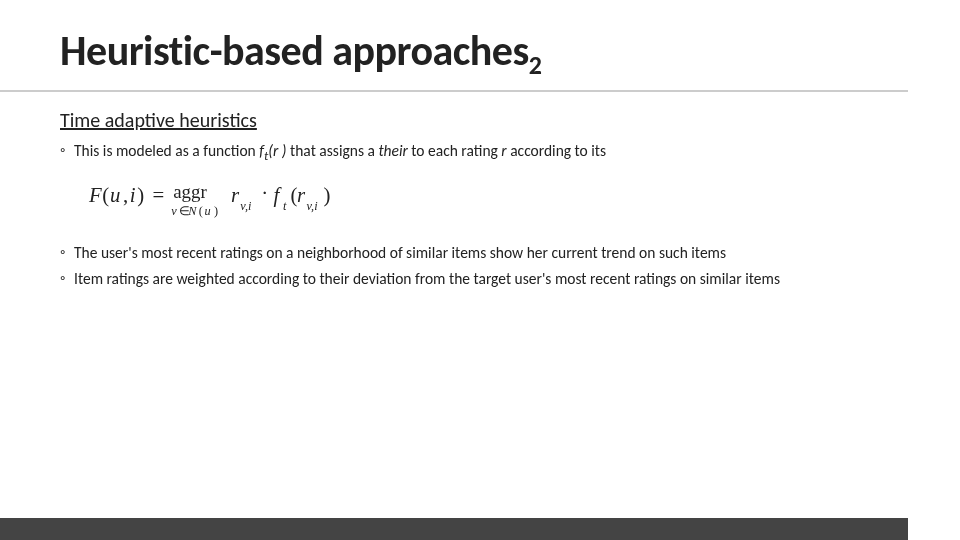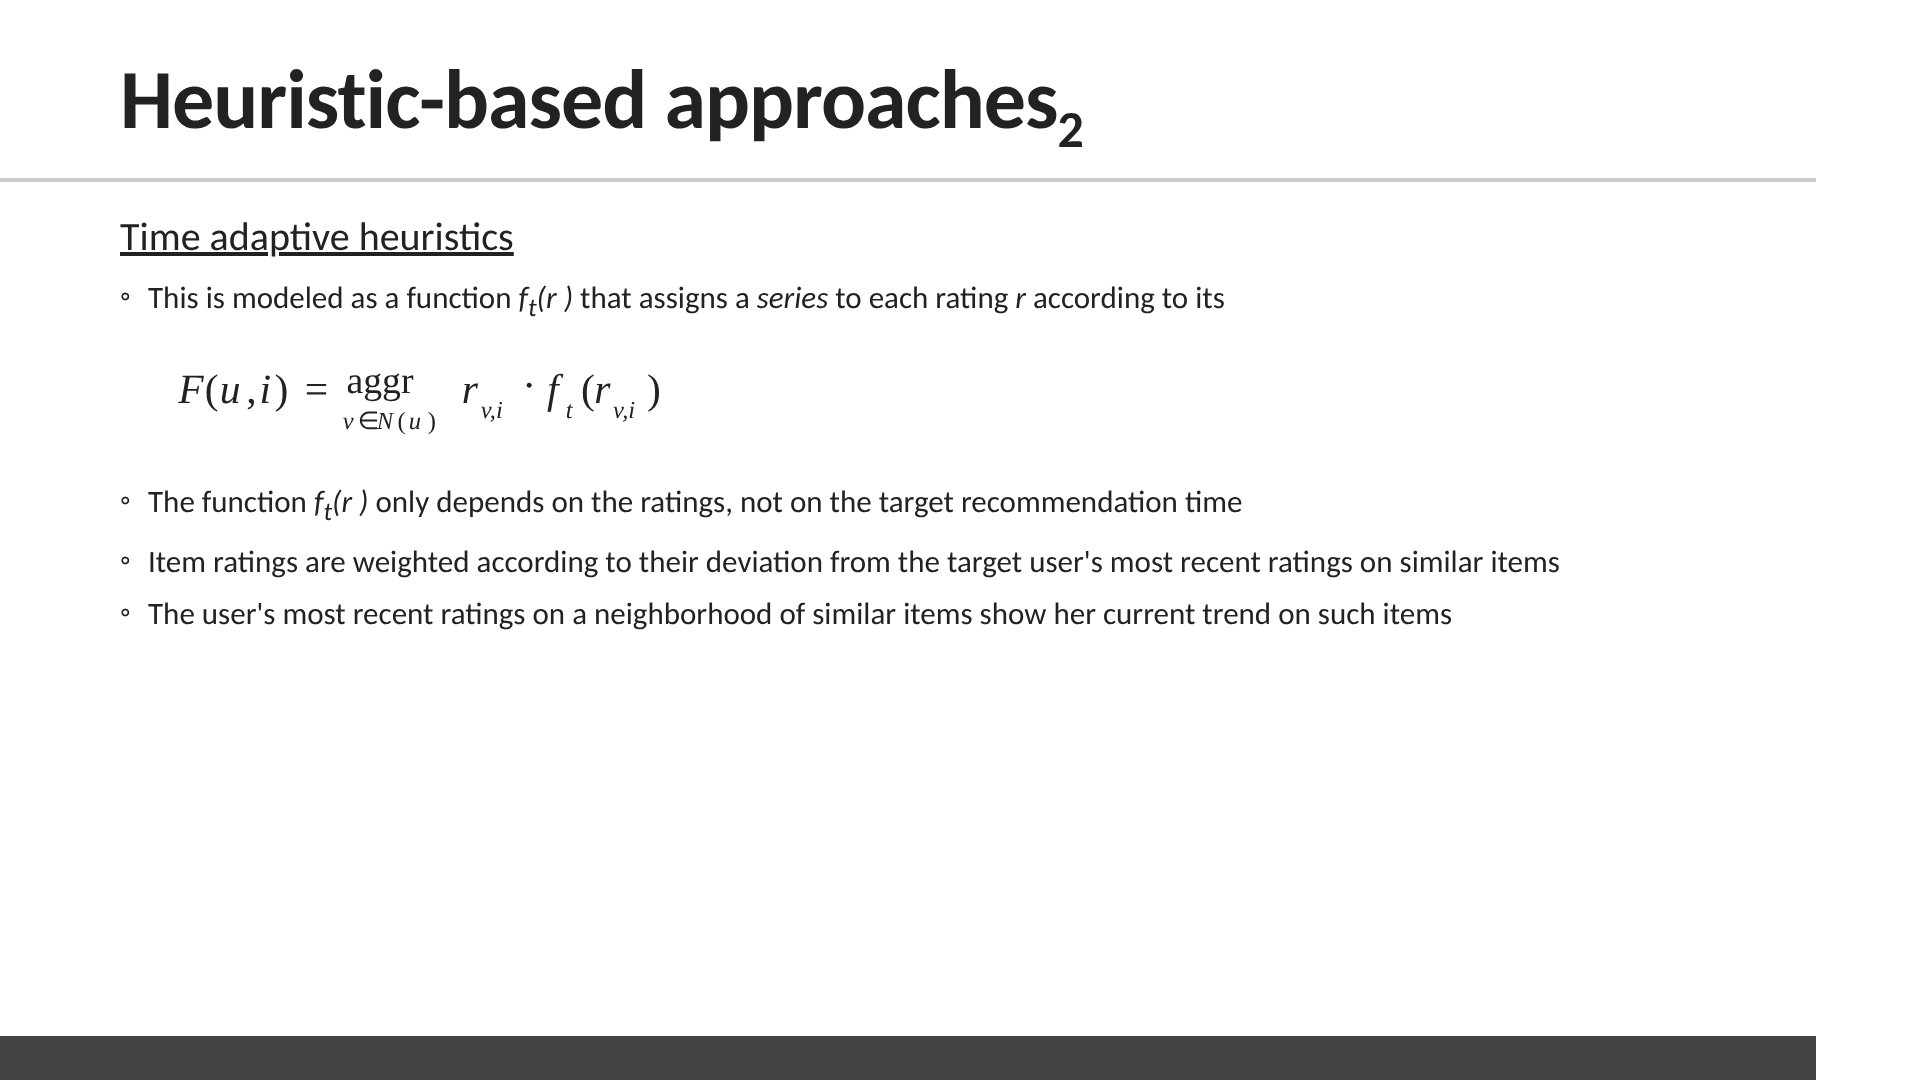--- a/index.html
+++ b/index.html
@@ -120,21 +120,21 @@
     <div class="title-text">
       <span>Heuristic-based approaches</span><span class="title-sub">2</span>
     </div>
   </div>
 
   <div class="content-section">
 
     <div class="section-heading">Time adaptive heuristics</div>
 
     <div class="bullet-item">
-      This is modeled as a function <span class="italic"><i>f</i><sub>t</sub><i>(r )</i></span> that assigns a <span class="italic">series</span> to each rating <span class="italic">r</span> according to its
+      This is modeled as a function <span class="italic"><i>f</i><sub>t</sub><i>(r )</i></span> that assigns a <span class="italic">their</span> to each rating <span class="italic">r</span> according to its
     </div>
 
     <div class="formula-block">
       <svg class="formula-img" viewBox="0 0 380 55" xmlns="http://www.w3.org/2000/svg" width="380" height="55">
 
         <text x="5" y="32" font-family="Times New Roman, serif" font-size="22" fill="#222" font-style="italic">F</text>
         <text x="19" y="32" font-family="Times New Roman, serif" font-size="22" fill="#222">(</text>
         <text x="27" y="32" font-family="Times New Roman, serif" font-size="22" fill="#222" font-style="italic">u</text>
         <text x="41" y="32" font-family="Times New Roman, serif" font-size="22" fill="#222">,</text>
         <text x="48" y="32" font-family="Times New Roman, serif" font-size="22" fill="#222" font-style="italic">i</text>
@@ -159,30 +159,27 @@
         <text x="210" y="40" font-family="Times New Roman, serif" font-size="13" fill="#222" font-style="italic">t</text>
         <text x="218" y="32" font-family="Times New Roman, serif" font-size="22" fill="#222">(</text>
         <text x="225" y="32" font-family="Times New Roman, serif" font-size="22" fill="#222" font-style="italic">r</text>
         <text x="235" y="40" font-family="Times New Roman, serif" font-size="13" fill="#222" font-style="italic">v,i</text>
         <text x="253" y="32" font-family="Times New Roman, serif" font-size="22" fill="#222">)</text>
       </svg>
     </div>
 
     <div class="spacer"></div>
 
+
     <div class="bullet-item">
-      The function <span class="italic"><i>f</i><sub>t</sub><i>(r )</i></span> only depends on the ratings, not on the target recommendation time
+      The user's most recent ratings on a neighborhood of similar items show her current trend on such items
     </div>
 
     <div class="bullet-item">
       Item ratings are weighted according to their deviation from the target user's most recent ratings on similar items
-    </div>
-
-    <div class="bullet-item">
-      The user's most recent ratings on a neighborhood of similar items show her current trend on such items
     </div>
 
 
   </div>
 
   <div class="bottom-bar"></div>
 
 </div>
 
 </body></html>

